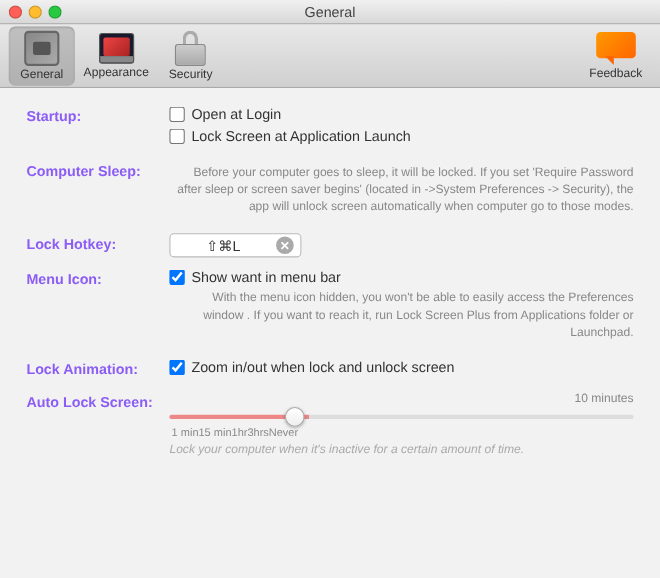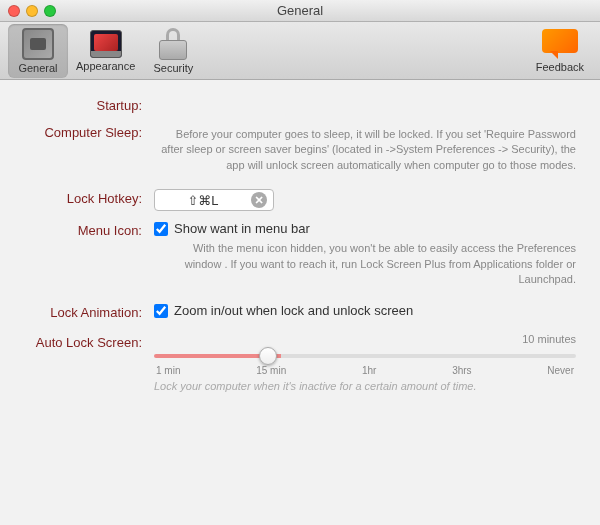--- a/index.html
+++ b/index.html
@@ -161,26 +161,26 @@
     }
 
     
     .setting-row {
       display: flex;
       margin-bottom: 10px;
       align-items: flex-start;
     }
     .row-label {
       width: 130px;
-      text-align: right;
+      text-align: left;
       padding-right: 12px;
       padding-top: 2px;
       font-size: 13px;
-      font-weight: 400;
-      color: #7f1d1d;
+      font-weight: 700;
+      color: #8b5cf6;
       flex-shrink: 0;
     }
     .row-content {
       flex: 1;
     }
 
     .checkbox-row {
       display: flex;
       align-items: center;
       margin-bottom: 5px;
@@ -259,21 +259,21 @@
       border-radius: 50%;
       position: absolute;
       left: 27%;
       top: 50%;
       transform: translate(-50%, -50%);
       cursor: pointer;
       box-shadow: 0 1px 3px rgba(0,0,0,0.3);
     }
     .slider-ticks {
       display: flex;
-      justify-content: space-between;
+      justify-content: flex-start;
       padding: 0 2px;
     }
     .slider-tick-label {
       font-size: 10px;
       color: #888;
     }
     .slider-hint {
       font-size: 11px;
       color: #aaa;
       margin-top: 4px;
@@ -320,20 +320,30 @@
       <div class="icon-feedback-tail"></div>
     </div>
     <span class="toolbar-item-label">Feedback</span>
   </div>
 </div>
 
 <div class="content">
 
   <div class="setting-row">
     <div class="row-label">Startup:</div>
+    <div class="row-content">
+      <div class="checkbox-row">
+        <input type="checkbox" style="">
+        <span>Open at Login</span>
+      </div>
+      <div class="checkbox-row">
+        <input type="checkbox" style="">
+        <span>Lock Screen at Application Launch</span>
+      </div>
+    </div>
   </div>
 
   <div class="setting-row">
     <div class="row-label">Computer Sleep:</div>
     <div class="row-content">
       <div class="helper-text">Before your computer goes to sleep, it will be locked. If you set 'Require Password after sleep or screen saver begins' (located in  -&gt;System Preferences -&gt; Security), the app will unlock screen automatically when computer go to those modes.</div>
     </div>
   </div>
 
   <div class="setting-row">

